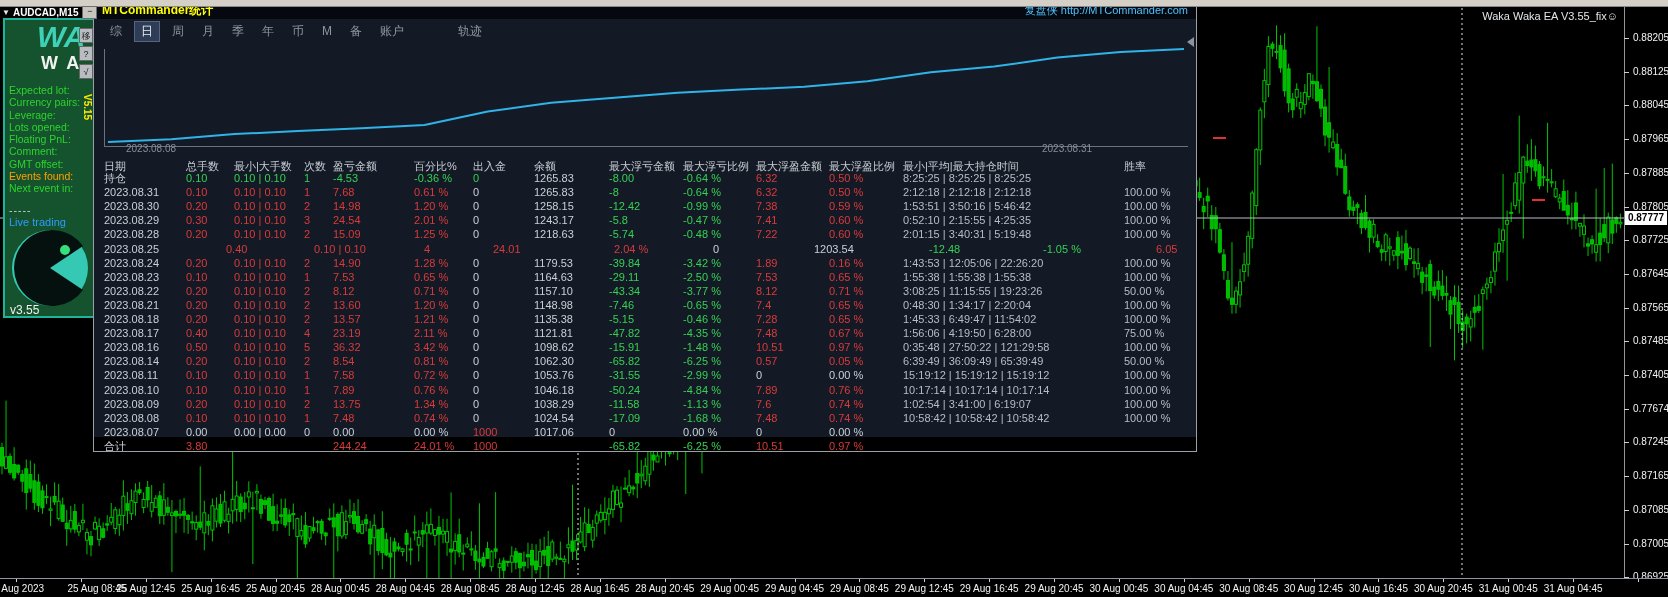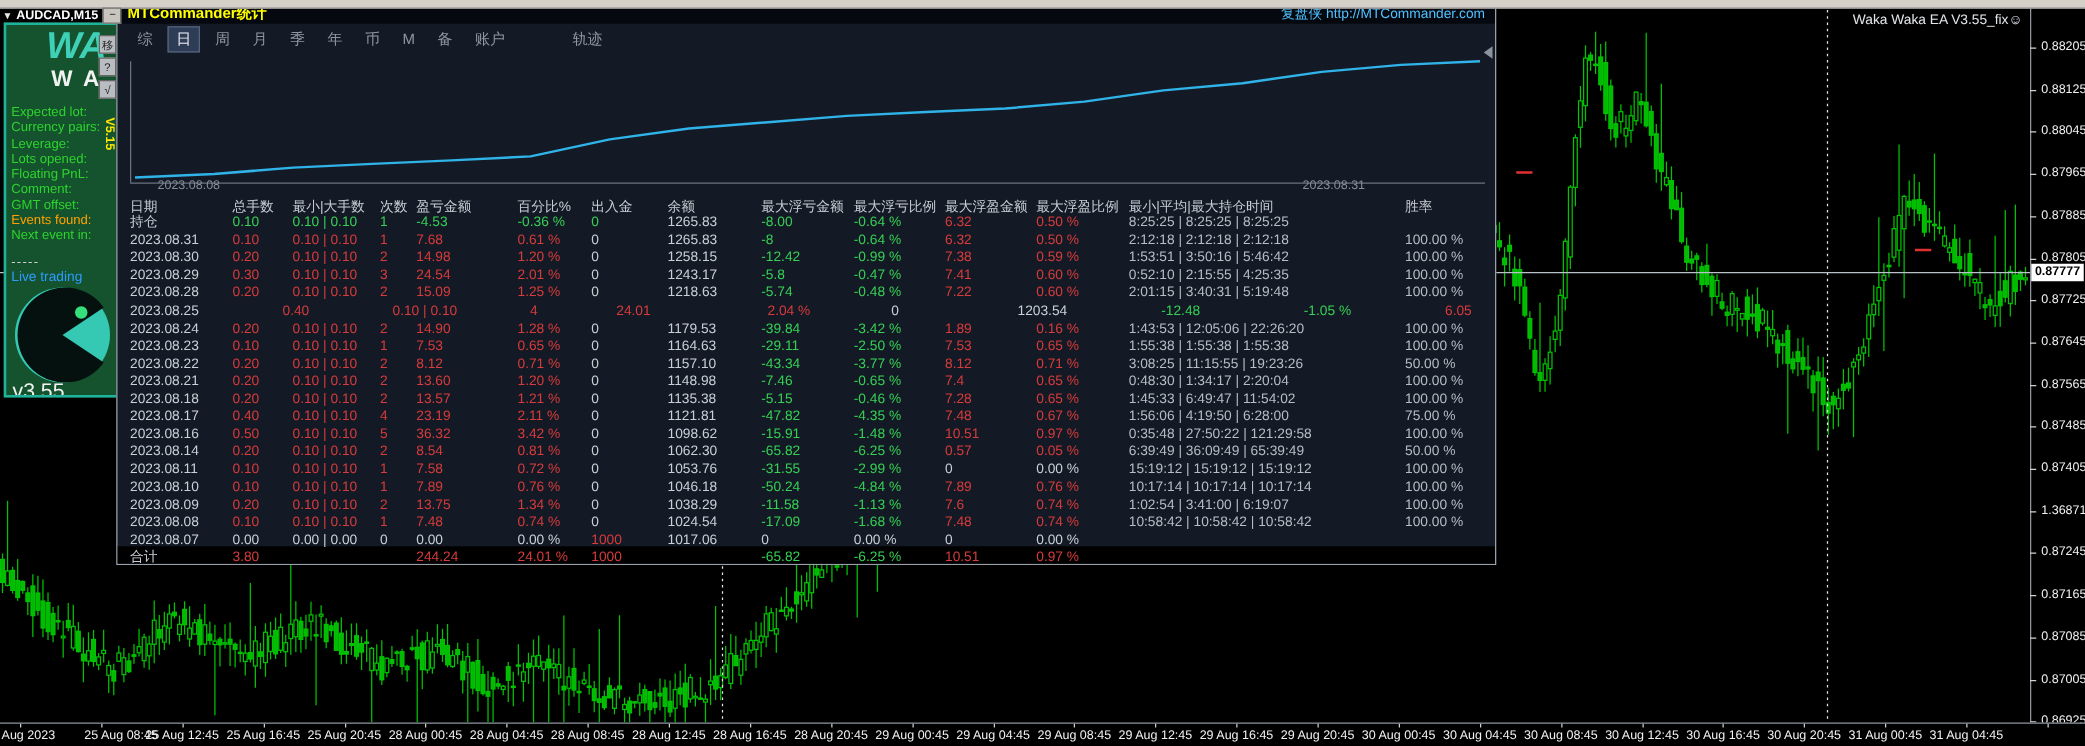--- a/index.html
+++ b/index.html
@@ -34,21 +34,21 @@
   .ea-btns{position:absolute;right:0px;top:8px;display:flex;flex-direction:column;gap:3px;z-index:4;}
   .ea-btn{width:14px;height:15px;background:#b9bdc2;border:1px solid #666;color:#222;font-size:9px;
           line-height:15px;text-align:center;box-sizing:border-box;}
   .ea-ver-vert{position:absolute;right:0px;top:74px;writing-mode:vertical-rl;color:#ffe800;font-size:10px;font-weight:bold;}
   .ea-fields{position:absolute;left:4px;top:64px;}
   .ea-field{font-size:10.5px;line-height:12.3px;color:#2ed32e;white-space:nowrap;}
   .ea-field.orange{color:#ffa000;}
   .ea-sep{position:absolute;left:4px;top:184px;color:#d0d0d0;font-size:10.5px;letter-spacing:1px;}
   .ea-live{position:absolute;left:4px;top:196px;color:#2e9bff;font-size:11px;}
   .ea-circle{position:absolute;left:2px;top:206px;}
-  .ea-v355{position:absolute;left:5px;top:283px;color:#f2f2f2;font-size:17px;}
+  .ea-v355{position:absolute;left:5px;top:283px;color:#f2f2f2;font-size:12px;}
   
   .stats{position:absolute;left:93px;top:0;width:1104px;height:452px;background:#141a25;border:1px solid #99a0a8;
          box-sizing:border-box;z-index:5;overflow:hidden;}
   .stats-titlebar{position:absolute;left:0;top:0;width:100%;height:18px;background:#05080e;display:flex;
                   justify-content:space-between;align-items:center;padding:0 8px;box-sizing:border-box;}
   .stats-title{color:#ffff00;font-size:12px;font-weight:bold;}
   .stats-brand{color:#4fc1ff;font-size:11px;}
   .stats-menu{position:absolute;left:10px;top:20px;height:20px;display:flex;align-items:center;}
   .mitem{color:#8f96a0;font-size:12px;padding:1px 6px;margin-right:6px;cursor:default;}
   .mitem.sel{background:#2e3c55;color:#e8edf3;border:1px solid #55657f;}
@@ -889,21 +889,21 @@
       <div class="ptick" style="top: 59.7px;">0.88125</div>
       <div class="ptick" style="top: 93.4px;">0.88045</div>
       <div class="ptick" style="top: 127.1px;">0.87965</div>
       <div class="ptick" style="top: 160.8px;">0.87885</div>
       <div class="ptick" style="top: 194.5px;">0.87805</div>
       <div class="ptick" style="top: 228.2px;">0.87725</div>
       <div class="ptick" style="top: 261.9px;">0.87645</div>
       <div class="ptick" style="top: 295.6px;">0.87565</div>
       <div class="ptick" style="top: 329.3px;">0.87485</div>
       <div class="ptick" style="top: 363px;">0.87405</div>
-      <div class="ptick" style="top: 396.7px;">1.36871</div>
+      <div class="ptick" style="top: 396.7px;">0.77674</div>
       <div class="ptick" style="top: 430.4px;">0.87245</div>
       <div class="ptick" style="top: 464.1px;">0.87165</div>
       <div class="ptick" style="top: 497.8px;">0.87085</div>
       <div class="ptick" style="top: 531.5px;">0.87005</div>
       <div class="ptick" style="top: 565.2px;">0.86925</div>
     </div>
   <div class="cur-price">0.87777</div>
 
   <div class="time-axis" id="time-axis">
       <div class="tmark" style="left: 16px;"></div>

